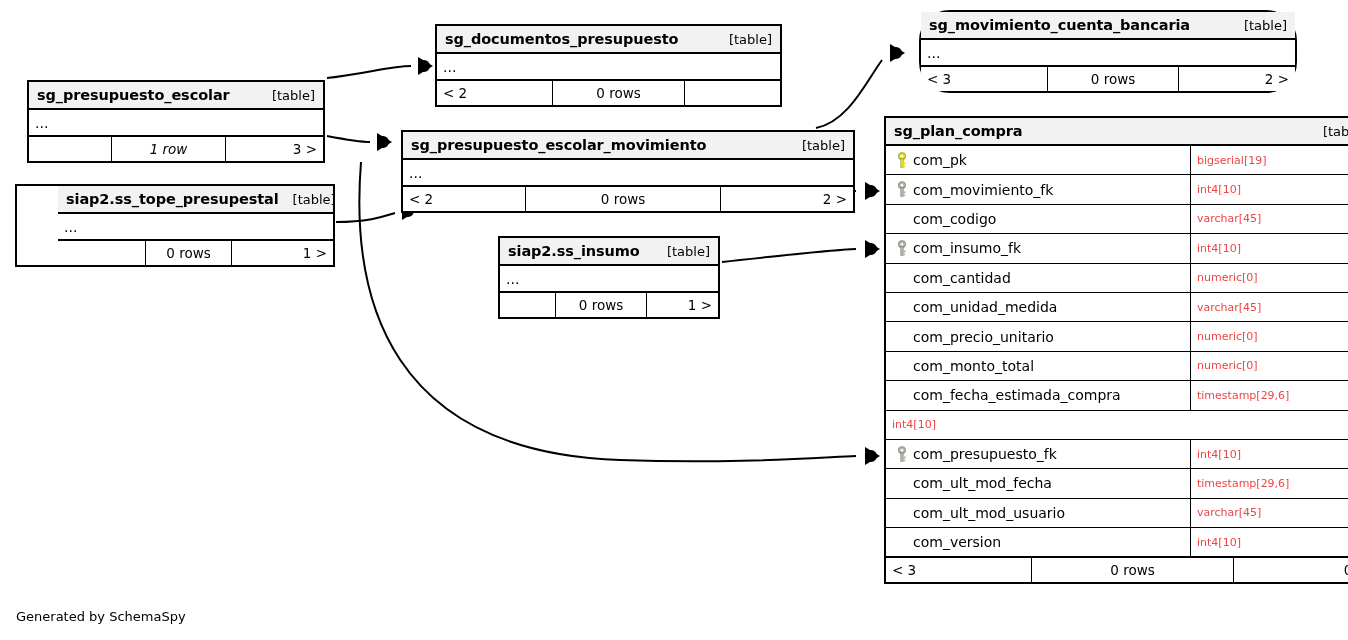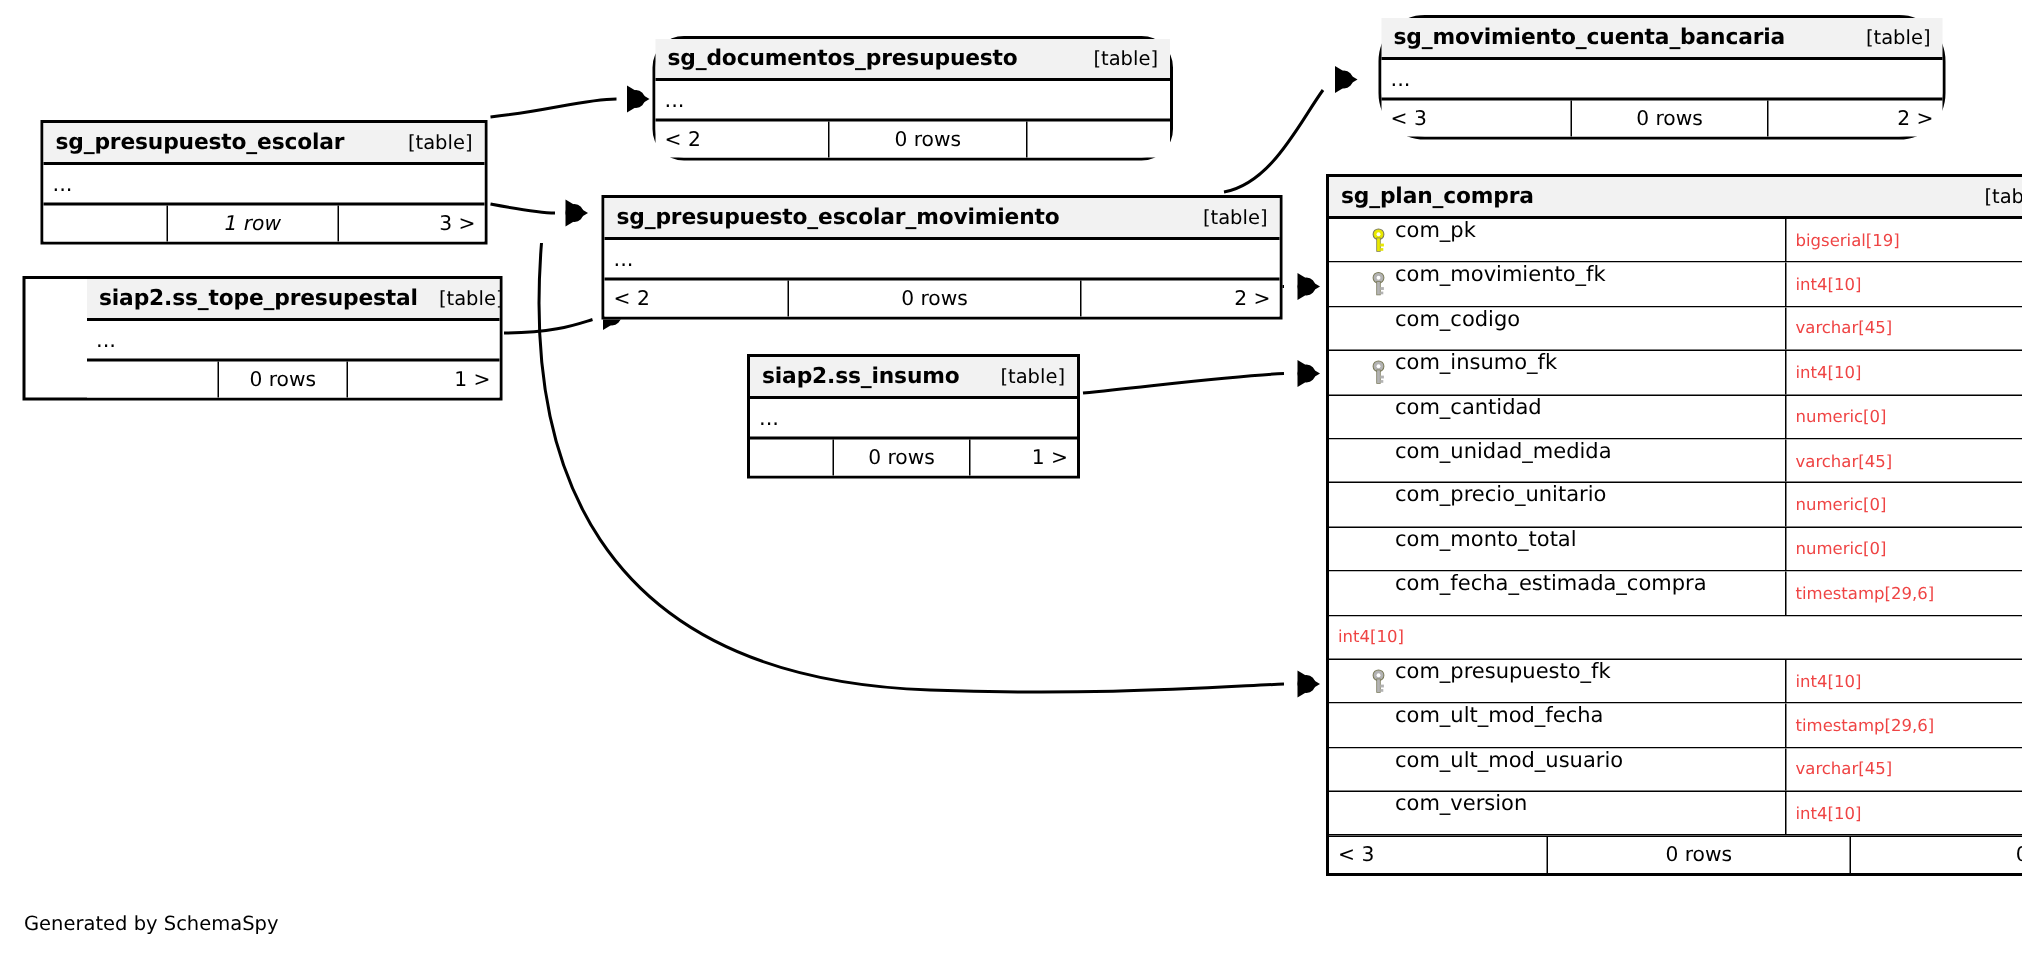--- a/index.html
+++ b/index.html
@@ -94,23 +94,24 @@
   .col-row {
     display: flex;
     height: 29.4px;
     border-bottom: 1px solid #000000;
     box-sizing: border-box;
     background: #ffffff;
   }
   .col-name {
     flex: 0 0 305px;
     display: flex;
+    align-items: center;
     font-size: 14px;
     color: #000000;
-    padding-left: 22px;
+    padding-left: 5px;
     box-sizing: border-box;
     border-right: 1px solid #000000;
     white-space: nowrap;
   }
   .col-type {
     flex: 1 1 auto;
     display: flex;
     align-items: center;
     font-size: 11px;
     color: #ef4444;
@@ -176,21 +177,21 @@
       <path d="M 722,262 C 780,256 828,250 856,249" fill="none" stroke="#000000" stroke-width="2"></path>
       <use href="#crowfoot" x="880" y="249"></use>
     </g>
 
     <g>
       <path d="M 361,162 C 350,300 390,452 620,460 C 730,464 810,458 856,456" fill="none" stroke="#000000" stroke-width="2"></path>
       <use href="#crowfoot" x="880" y="456"></use>
     </g>
   </svg>
 
-  <div class="table-node" style="left:435px; top:24px; width:347px;border-radius:21px;">
+  <div class="table-node" style="left:435px; top:24px; width:347px;">
     <div class="tbl-header">
       <span class="tbl-name">sg_documentos_presupuesto</span>
       <span class="tbl-kind">[table]</span>
     </div>
     <div class="tbl-ellipsis">...</div>
     <div class="tbl-footer">
       <div class="ft-cell ft-left" style="flex:0 0 115px;">&lt; 2</div>
       <div class="ft-cell ft-mid" style="flex:1 1 auto;">0 rows</div>
       <div class="ft-cell ft-right" style="flex:0 0 95px;"></div>
     </div>

